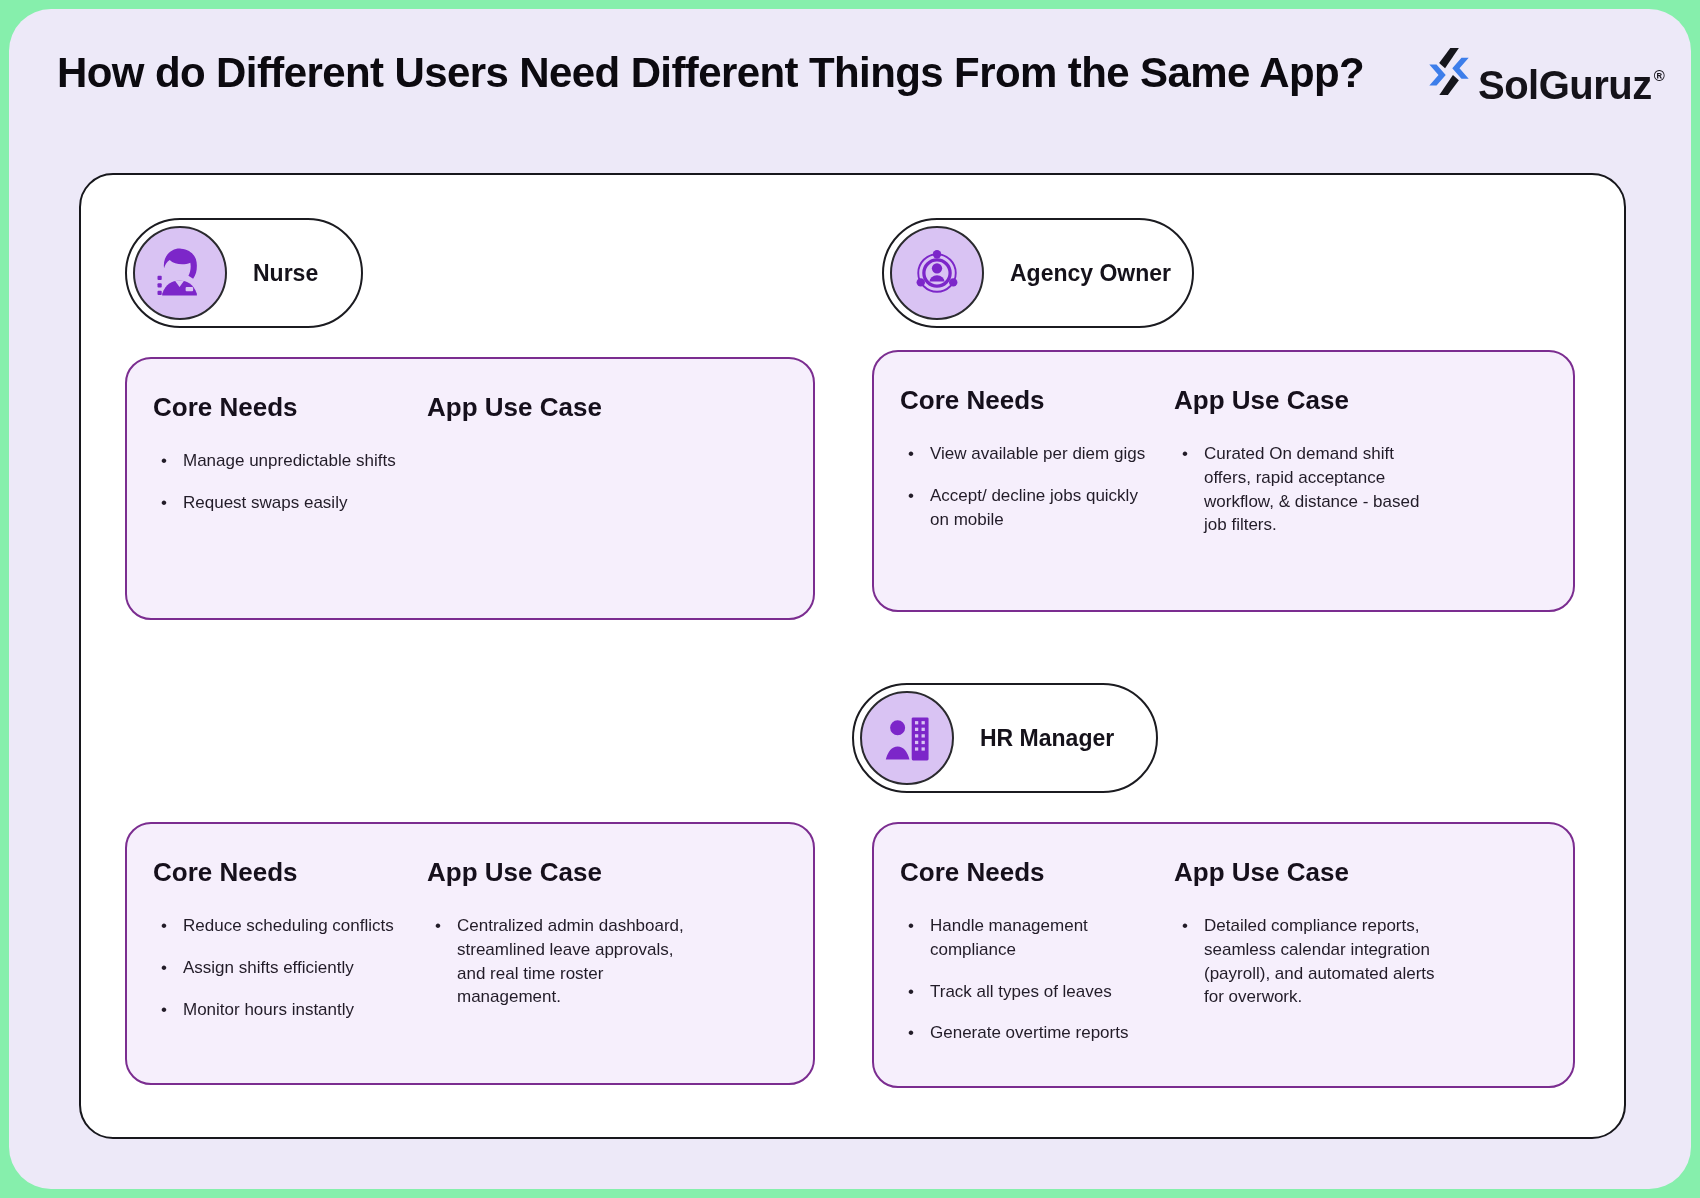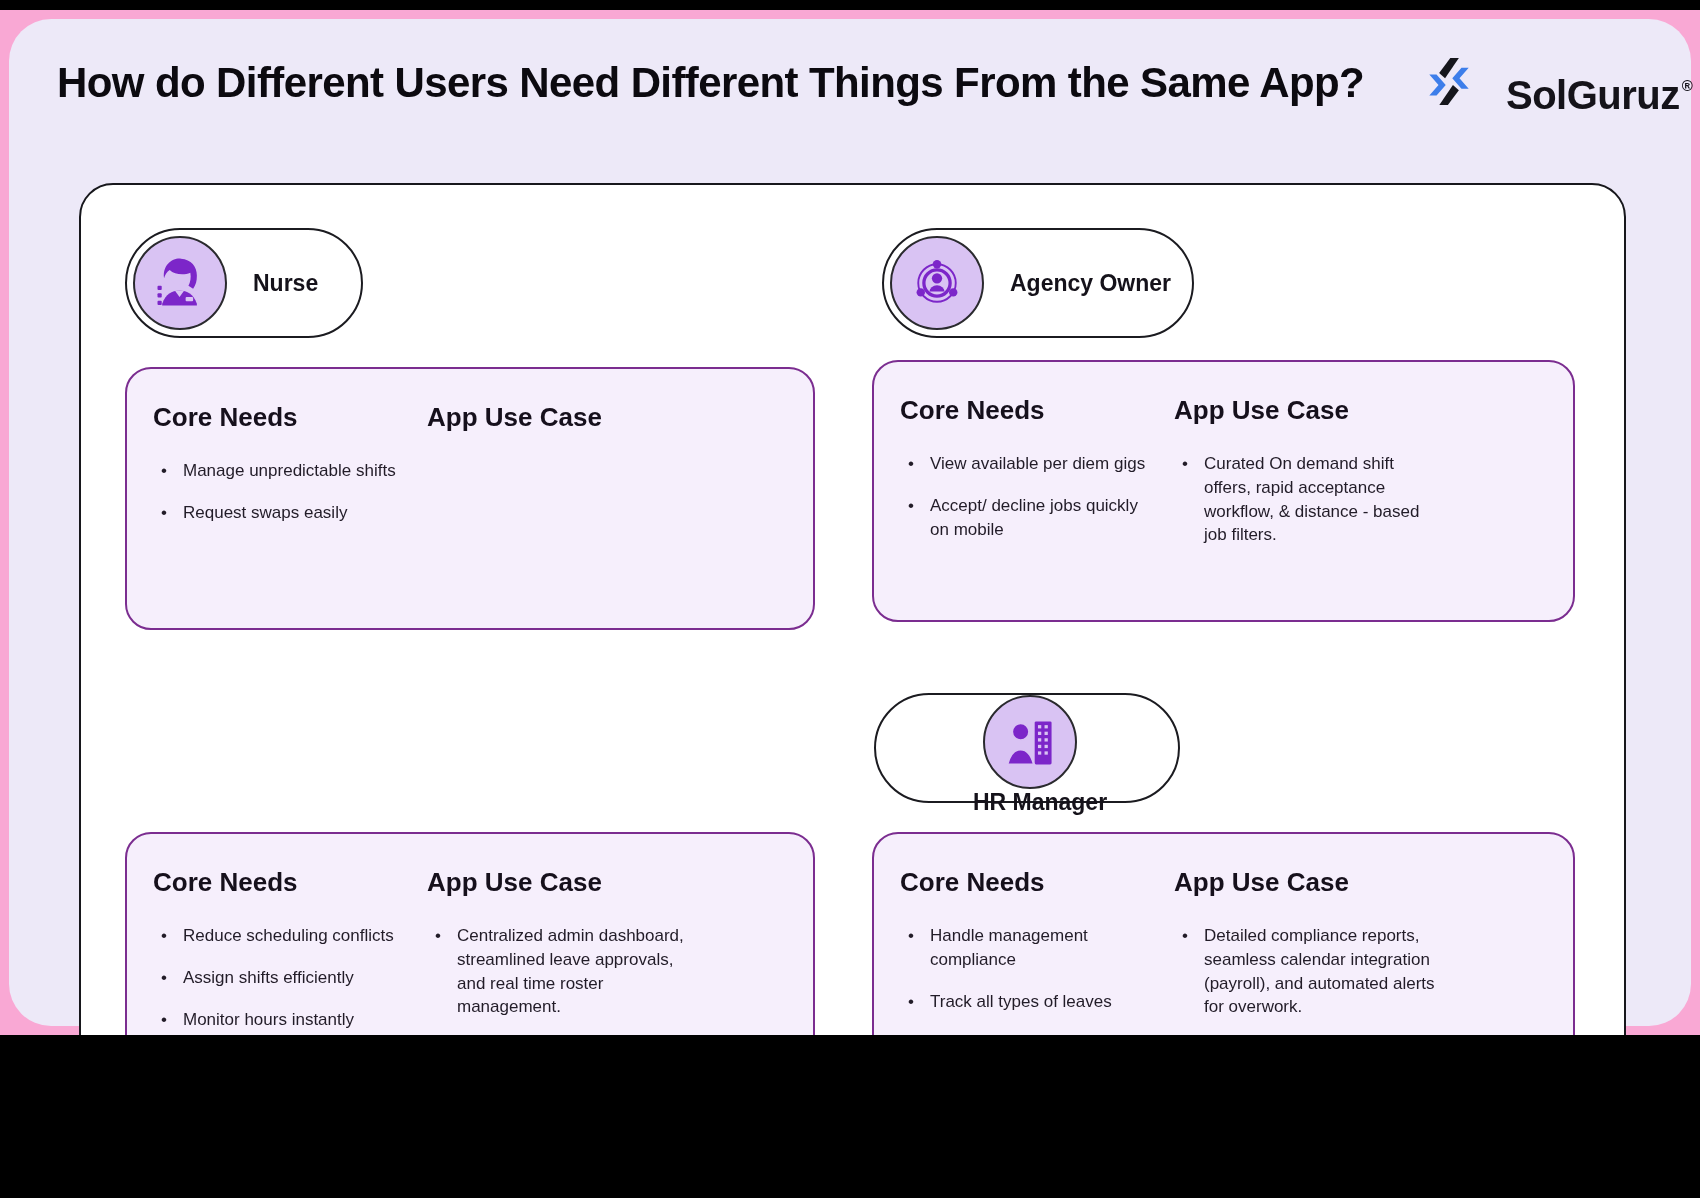--- a/index.html
+++ b/index.html
@@ -1,41 +1,41 @@
 <!DOCTYPE html>
 <html><head>
 <meta charset="utf-8">
 <style>
   html,body{margin:0;padding:0;background:#000;}
-  .stage{position:relative;width:1700px;height:1025px;background:#f9a8d4;overflow:hidden;
-         font-family:"Liberation Sans","DejaVu Sans",sans-serif;margin-top:10px;}
+  .stage{position:relative;width:1700px;height:1198px;background:#86efac;overflow:hidden;
+         font-family:"Liberation Sans","DejaVu Sans",sans-serif;}
   .panel{position:absolute;left:9px;top:9px;right:9px;bottom:9px;background:#EDE9F8;border-radius:42px;}
 
   .title{position:absolute;left:57px;top:50px;font-size:42px;line-height:1.1;font-weight:800;
          color:#0C0A10;letter-spacing:-0.6px;}
 
-  .brand{position:absolute;left:1428px;top:48px;display:flex;align-items:flex-start;gap:28px;}
+  .brand{position:absolute;left:1428px;top:48px;display:flex;align-items:flex-start;}
   .brand .mark{width:42px;height:56px;margin-right:8px;}
   .brand .word{font-size:40px;font-weight:800;color:#15131A;letter-spacing:-0.5px;line-height:56px;}
   .brand .reg{font-size:15px;font-weight:700;color:#15131A;vertical-align:18px;margin-left:2px;}
 
   .whitebox{position:absolute;left:79px;top:173px;width:1543px;height:962px;background:#FFFFFF;
             border:2px solid #17171C;border-radius:34px;}
 
   .pill{position:absolute;height:110px;background:#FFFFFF;border:2px solid #1B1B20;border-radius:60px;
         display:flex;align-items:center;box-sizing:border-box;}
   .pill .avatar{width:94px;height:94px;border-radius:50%;background:#D9C3F3;border:2px solid #2A2A2E;
         margin-left:6px;box-sizing:border-box;display:flex;align-items:center;justify-content:center;flex:0 0 auto;}
   .pill .avatar svg{width:60px;height:60px;display:block;}
   .pill .plabel{margin-left:26px;font-size:23px;font-weight:600;color:#15121A;white-space:nowrap;}
 
   .pill-nurse {left:125px;top:218px;width:238px;}
   .pill-agency{left:882px;top:218px;width:312px;}
   .pill-admin {left:125px;top:683px;width:242px;}
-  .pill-hr    {left:874px;top:683px;width:306px;flex-direction:column;}
+  .pill-hr    {left:852px;top:683px;width:306px;}
 
   .card{position:absolute;background:#F6EFFC;border:2px solid #7B2D90;border-radius:26px;box-sizing:border-box;
         padding:33px 24px 36px 26px;display:grid;grid-template-columns:252px 268px;column-gap:22px;}
   .card-nurse {left:125px;top:357px;width:690px;height:263px;}
   .card-agency{left:872px;top:350px;width:703px;height:262px;}
   .card-admin {left:125px;top:822px;width:690px;height:263px;}
   .card-hr    {left:872px;top:822px;width:703px;height:266px;}
 
   .colhead{font-size:26px;font-weight:700;color:#16101C;margin:0 0 26px 0;}
   ul.bullets{margin:0;padding:0;list-style:none;}

